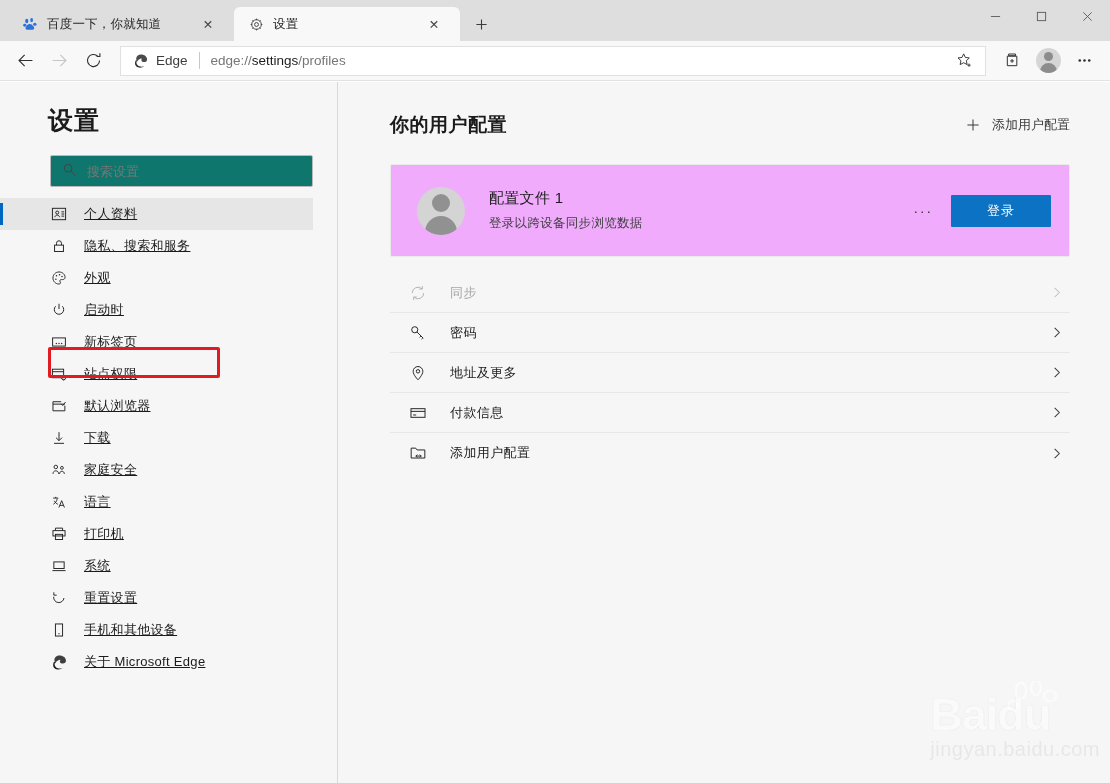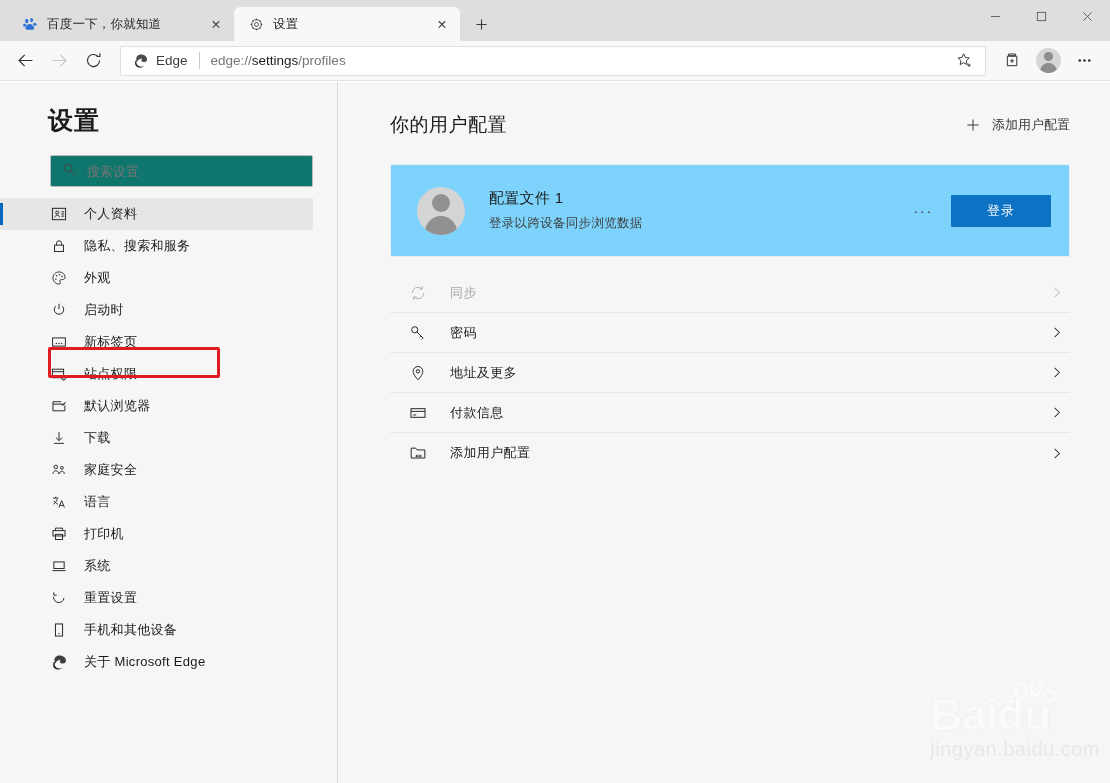--- a/index.html
+++ b/index.html
@@ -36,21 +36,21 @@
     height: 41px;
     padding-left: 8px;
   }
 
   .tab {
     position: relative;
     height: 34px;
     width: 226px;
     display: flex;
     align-items: center;
-    padding: 0 8px 0 14px;
+    padding: 0 16px 0 14px;
     border-radius: 6px 6px 0 0;
     font-size: 12.5px;
     color: #262626;
     background: transparent;
   }
   .tab.active {
     background: #f8f8f8;
   }
 
   .tab-favicon {
@@ -264,21 +264,21 @@
     width: 3px; height: 22px;
     background: #0067c0;
   }
   .nav-ico {
     width: 18px; height: 18px;
     flex: 0 0 18px;
     display: flex; align-items: center; justify-content: center;
     margin-right: 16px;
     color: #262626;
   }
-  .nav-label { white-space: nowrap; letter-spacing: .3px; }
+  .nav-label { white-space: nowrap; letter-spacing: .3px; text-decoration: underline; }
 
   .redbox {
     position: absolute;
     left: 48px;
     top: 265px;
     width: 172px;
     height: 31px;
     border: 3px solid #e11b22;
     border-radius: 2px;
     pointer-events: none;
@@ -295,38 +295,38 @@
   }
 
   .main-head {
     display: flex;
     align-items: center;
     justify-content: space-between;
     margin-bottom: 26px;
   }
   .main-title {
     font-size: 19px;
-    font-weight: normal;
+    font-weight: bold;
     color: #1b1b1b;
     letter-spacing: .5px;
   }
   .addprofile {
     display: flex;
     align-items: center;
     font-size: 13px;
     color: #3b3b3b;
   }
   .addprofile .plus {
     width: 16px; height: 16px;
     display: flex; align-items: center; justify-content: center;
     margin-right: 11px;
   }
 
   .profile-card {
-    background: #7dd3fc;
+    background: #f0abfc;
     border: 1px solid #eaeaea;
     border-radius: 2px;
     height: 93px;
     display: flex;
     align-items: center;
     padding: 0 18px 0 26px;
   }
 
   .avatar-lg {
     width: 48px; height: 48px;

